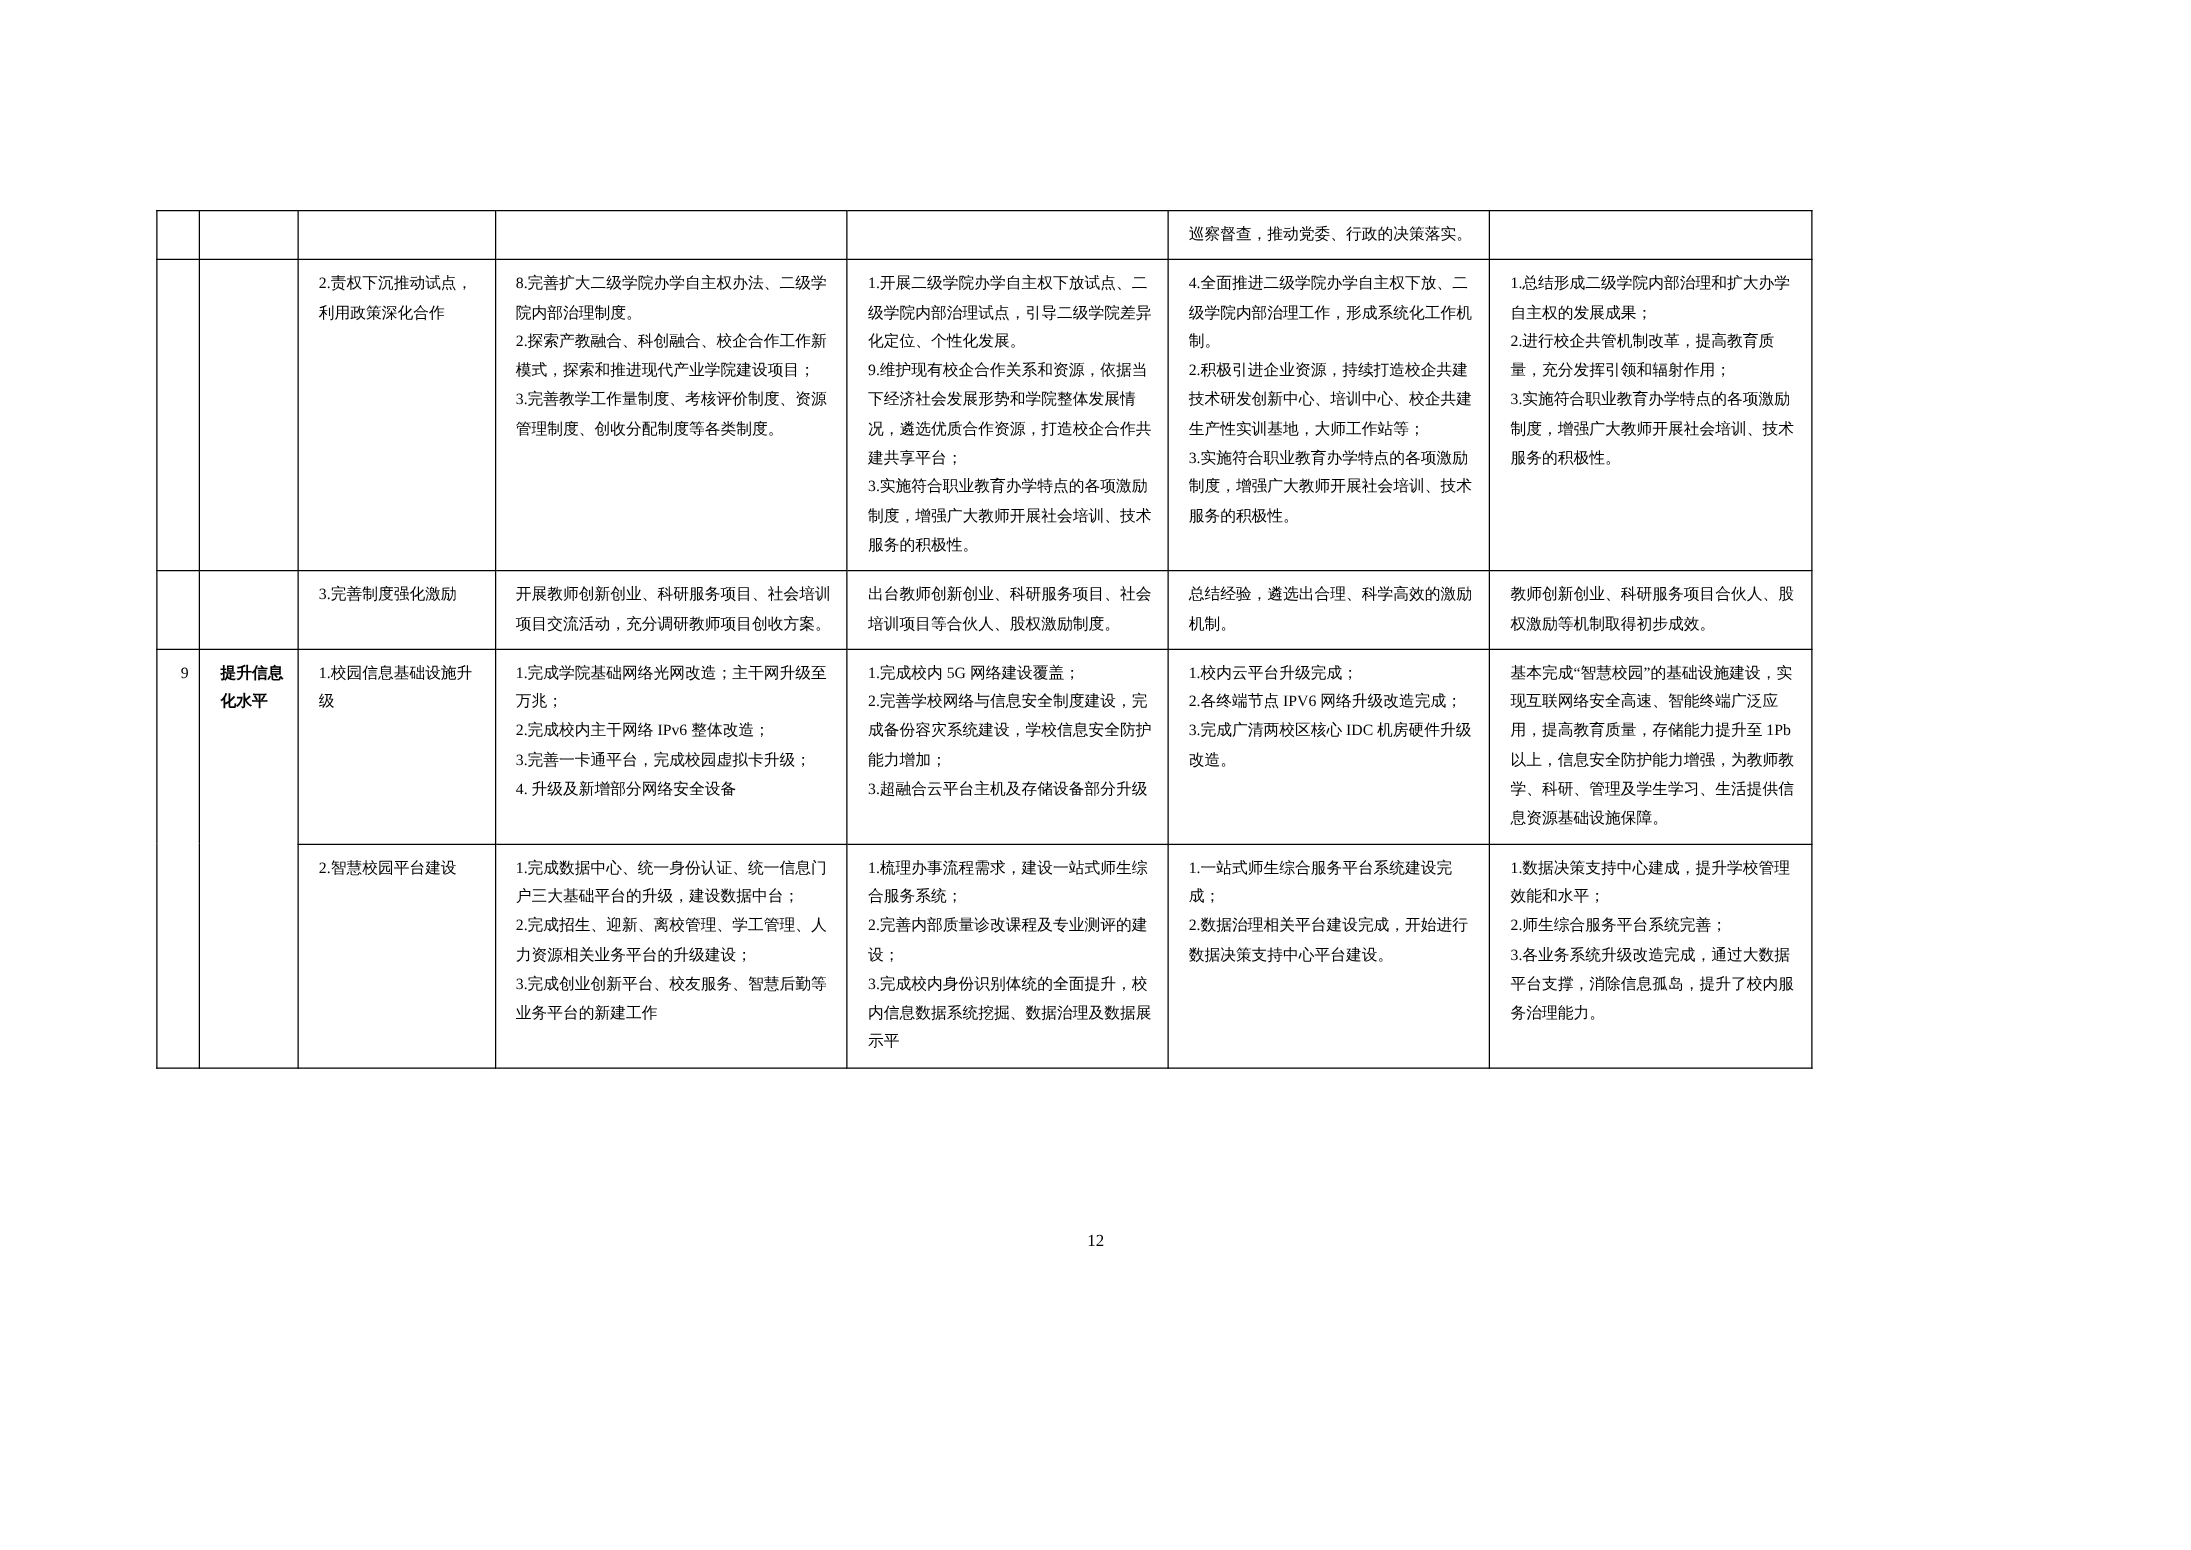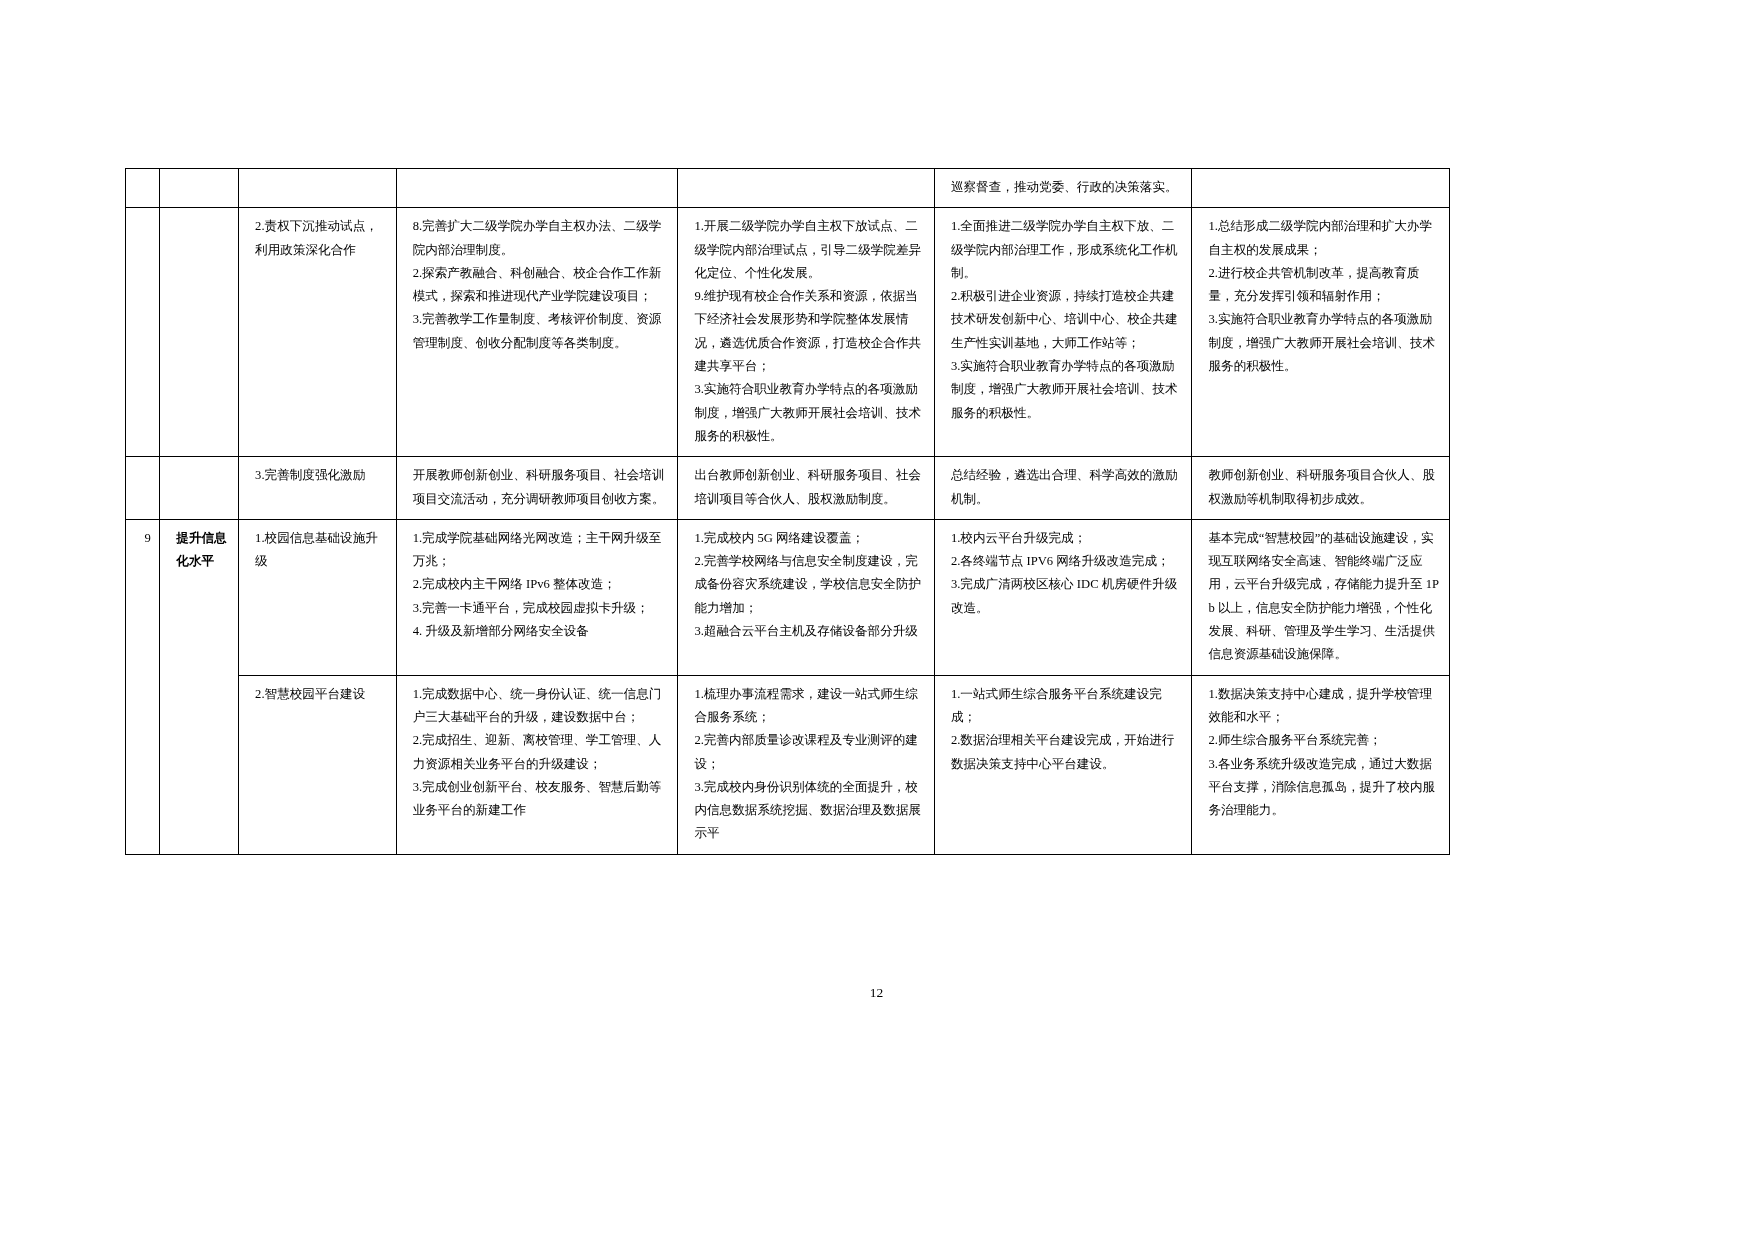--- a/index.html
+++ b/index.html
@@ -109,21 +109,21 @@
           <p class="p">8.完善扩大二级学院办学自主权办法、二级学院内部治理制度。</p>
           <p class="p">2.探索产教融合、科创融合、校企合作工作新模式，探索和推进现代产业学院建设项目；</p>
           <p class="p">3.完善教学工作量制度、考核评价制度、资源管理制度、创收分配制度等各类制度。</p>
         </td>
         <td>
           <p class="p">1.开展二级学院办学自主权下放试点、二级学院内部治理试点，引导二级学院差异化定位、个性化发展。</p>
           <p class="p">9.维护现有校企合作关系和资源，依据当下经济社会发展形势和学院整体发展情况，遴选优质合作资源，打造校企合作共建共享平台；</p>
           <p class="p">3.实施符合职业教育办学特点的各项激励制度，增强广大教师开展社会培训、技术服务的积极性。</p>
         </td>
         <td class="cell-mid">
-          <p class="p">1.全面推进二级学院办学自主权下放、二级学院内部治理工作，形成系统化工作机制。</p>
+          <p class="p">4.全面推进二级学院办学自主权下放、二级学院内部治理工作，形成系统化工作机制。</p>
           <p class="p">2.积极引进企业资源，持续打造校企共建技术研发创新中心、培训中心、校企共建生产性实训基地，大师工作站等；</p>
           <p class="p">3.实施符合职业教育办学特点的各项激励制度，增强广大教师开展社会培训、技术服务的积极性。</p>
         </td>
         <td class="cell-mid">
           <p class="p">1.总结形成二级学院内部治理和扩大办学自主权的发展成果；</p>
           <p class="p">2.进行校企共管机制改革，提高教育质量，充分发挥引领和辐射作用；</p>
           <p class="p">3.实施符合职业教育办学特点的各项激励制度，增强广大教师开展社会培训、技术服务的积极性。</p>
         </td>
       </tr>
 
@@ -159,21 +159,21 @@
           <p class="p">1.完成校内 5G 网络建设覆盖；</p>
           <p class="p">2.完善学校网络与信息安全制度建设，完成备份容灾系统建设，学校信息安全防护能力增加；</p>
           <p class="p">3.超融合云平台主机及存储设备部分升级</p>
         </td>
         <td class="cell-mid">
           <p class="p">1.校内云平台升级完成；</p>
           <p class="p">2.各终端节点 IPV6 网络升级改造完成；</p>
           <p class="p">3.完成广清两校区核心 IDC 机房硬件升级改造。</p>
         </td>
         <td>
-          <p class="p">基本完成“智慧校园”的基础设施建设，实现互联网络安全高速、智能终端广泛应用，云平台升级完成，存储能力提升至 1Pb 以上，信息安全防护能力增强，个性化发展、科研、管理及学生学习、生活提供信息资源基础设施保障。</p>
+          <p class="p">基本完成“智慧校园”的基础设施建设，实现互联网络安全高速、智能终端广泛应用，提高教育质量，存储能力提升至 1Pb 以上，信息安全防护能力增强，为教师教学、科研、管理及学生学习、生活提供信息资源基础设施保障。</p>
         </td>
       </tr>
 
       <tr>
         <td class="c-task">2.智慧校园平台建设</td>
         <td>
           <p class="p">1.完成数据中心、统一身份认证、统一信息门户三大基础平台的升级，建设数据中台；</p>
           <p class="p">2.完成招生、迎新、离校管理、学工管理、人力资源相关业务平台的升级建设；</p>
           <p class="p">3.完成创业创新平台、校友服务、智慧后勤等业务平台的新建工作</p>
         </td>

